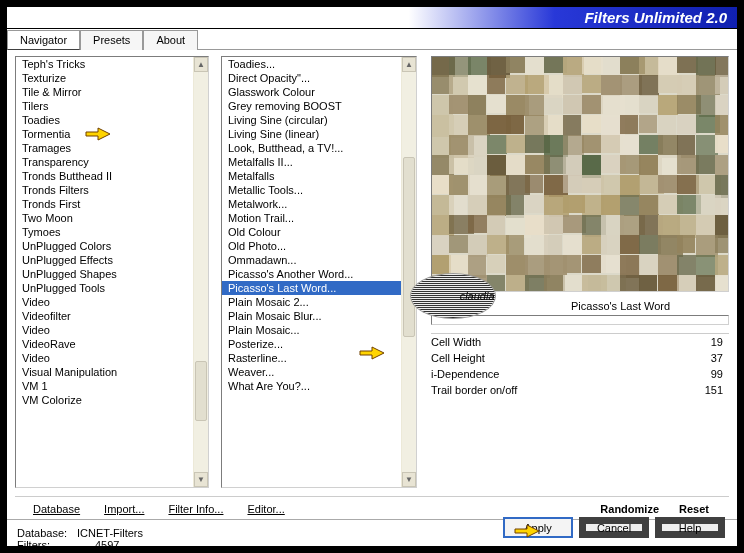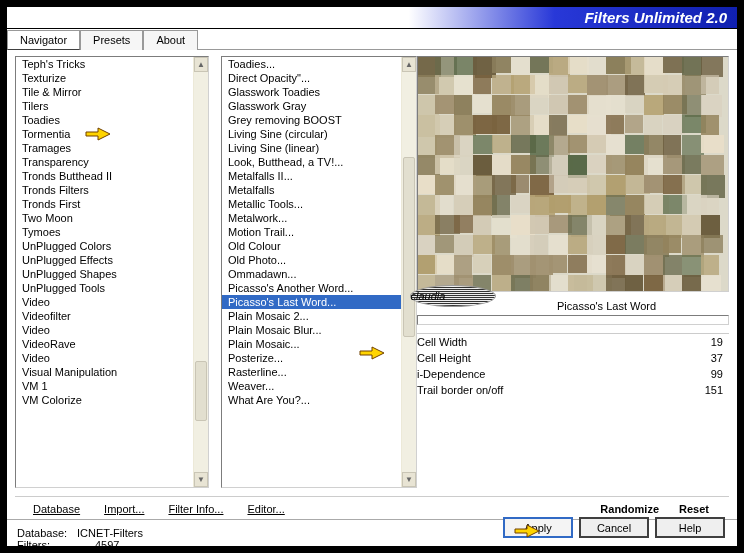--- a/index.html
+++ b/index.html
@@ -8,46 +8,46 @@
   .titlebar{height:22px;background:linear-gradient(90deg,#fff 0%,#fff 55%,#2838d8 75%,#1020b0 100%);border-bottom:1px solid #000;display:flex;justify-content:flex-end;align-items:center;padding-right:10px}
   .titlebar .title{color:#fff;font-weight:bold;font-style:italic;font-size:15px}
   .tabs{display:flex;border-bottom:1px solid #999;margin-top:0}
   .tab{padding:3px 12px 3px 12px;border:1px solid #999;border-bottom:none;background:#fefefe;margin-right:0;position:relative;top:1px;cursor:default}
   .tab.active{background:#fff;border-bottom:1px solid #404040;z-index:2}
   .tab.inactive{background:#f6f6f6}
   .body{display:flex;padding:6px 8px 0 8px;height:440px}
   .col{border:1px inset #d0d0d0;background:#fff;overflow:hidden;position:relative}
   .col1{width:194px;height:432px}
   .col2{width:196px;height:432px;margin-left:12px}
-  .right{flex:1;display:flex;flex-direction:column}
+  .right{flex:1;margin-left:14px;display:flex;flex-direction:column}
   .preview{height:236px;border:1px inset #d0d0d0;background:#dcd9c9;position:relative;overflow:hidden}
   .name-row{margin-top:8px;display:flex;align-items:center}
   .name-row .nm{margin-left:140px}
   .prog{height:10px;border:1px inset #d0d0d0;margin-top:3px;margin-bottom:8px}
   .params{border-top:1px solid #ccc;margin-top:0}
   .param{display:flex;justify-content:space-between;padding:2px 6px 2px 0}
   .list-item{padding:1px 4px 1px 6px;white-space:nowrap;cursor:default}
   .list-item.sel{background:#316ac5;color:#fff}
   .sb{position:absolute;right:0;top:0;bottom:0;width:15px;background:#f1efe2;border-left:1px solid #ece9d8}
   .sb-btn{height:15px;background:#e8e4d4;border:1px solid #c9c5b5;display:flex;align-items:center;justify-content:center;color:#666;font-size:8px}
   .sb-thumb{position:absolute;left:1px;right:1px;background:#e2dfcf;border:1px solid #c9c5b5;border-radius:2px}
   .toolbar{display:flex;padding:6px 10px 4px 18px;border-top:1px solid #ccc;margin:6px 8px 0 8px}
   .toolbar .tbtn{margin-right:24px;text-decoration:underline}
   .toolbar .spacer{flex:1}
   .status{border-top:1px solid #aaa;padding:4px 0 0 10px;display:flex;align-items:center;height:34px}
   .status .lbls{display:flex;flex-direction:column}
   .status .row{display:flex}
   .status .row .k{width:60px}
   .buttons{position:absolute;right:12px;bottom:8px;display:flex;gap:6px}
-  .btn{width:70px;height:21px;border:2px solid #404040;background:#efefef;display:flex;align-items:center;justify-content:center;cursor:default}
+  .btn{width:70px;height:21px;border:7px solid #404040;background:#efefef;display:flex;align-items:center;justify-content:center;cursor:default}
   .btn.primary{border:2px solid #316ac5;background:#f4f4f4}
   .pointer{position:absolute;width:28px;height:20px;z-index:50}
   .pointer svg{display:block}
   .watermark{position:absolute;left:390px;top:278px;width:125px;height:36px;z-index:60;display:flex;align-items:center;justify-content:center}
-  .wm-oval{width:84px;height:20px;border-radius:50%;background:repeating-linear-gradient(0deg,#333 0 1px,#eee 1px 2px);display:flex;align-items:center;justify-content:flex-start;color:#000;font-family:'Comic Sans MS',cursive;font-size:11px;font-style:italic;box-shadow:0 0 0 1px #999}
+  .wm-oval{width:84px;height:44px;border-radius:50%;background:repeating-linear-gradient(0deg,#333 0 1px,#eee 1px 2px);display:flex;align-items:center;justify-content:flex-end;color:#000;font-family:'Comic Sans MS',cursive;font-size:11px;font-style:italic;box-shadow:0 0 0 1px #999}
   .mosaic{position:absolute;inset:0}
   .mosaic span{position:absolute;display:block}
 </style>
 </head>
 <body>
 
 <div class="window">
   <div class="titlebar">
     <span class="title">Filters Unlimited 2.0</span>
   </div>
@@ -88,22 +88,21 @@
         <div class="sb">
         <div class="sb-btn">▲</div>
         <div class="sb-thumb" style="top:304px;height:60px"></div>
         <div class="sb-btn" style="position:absolute;bottom:0;left:0;right:0">▼</div>
       </div>
     </div>
 
     <div class="col col2" id="filt-list">
       <div class="list-item">Toadies...</div>
         <div class="list-item">Direct Opacity"...</div>
-        <div class="list-item">Glasswork Toadies</div>
-        <div class="list-item">Glasswork Gray</div>
+        <div class="list-item">Glasswork Colour</div>
         <div class="list-item">Grey removing BOOST</div>
         <div class="list-item">Living Sine (circular)</div>
         <div class="list-item">Living Sine (linear)</div>
         <div class="list-item">Look, Butthead, a TV!...</div>
         <div class="list-item">Metalfalls II...</div>
         <div class="list-item">Metalfalls</div>
         <div class="list-item">Metallic Tools...</div>
         <div class="list-item">Metalwork...</div>
         <div class="list-item">Motion Trail...</div>
         <div class="list-item">Old Colour</div>

